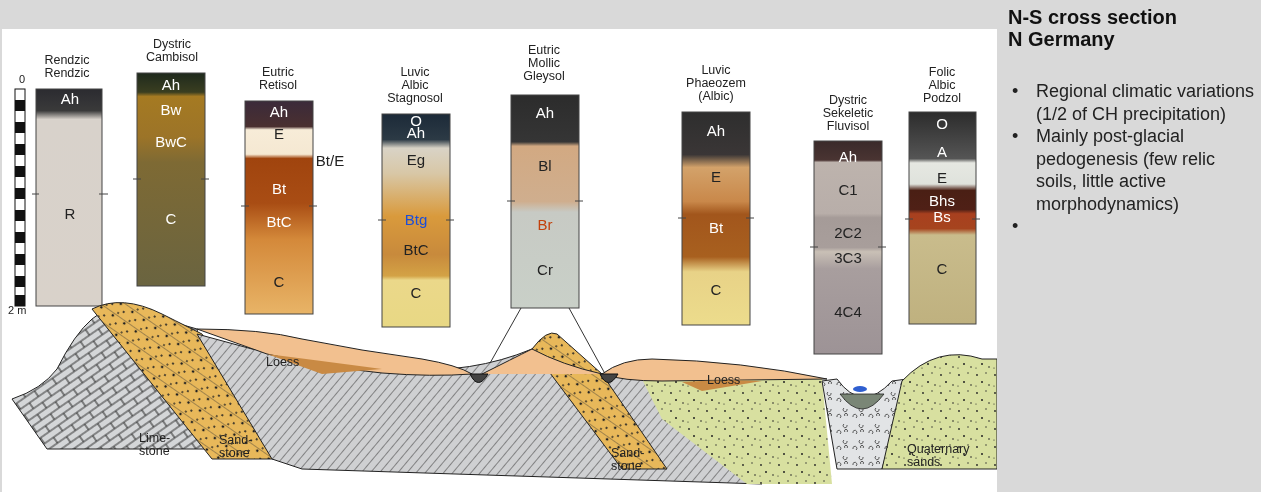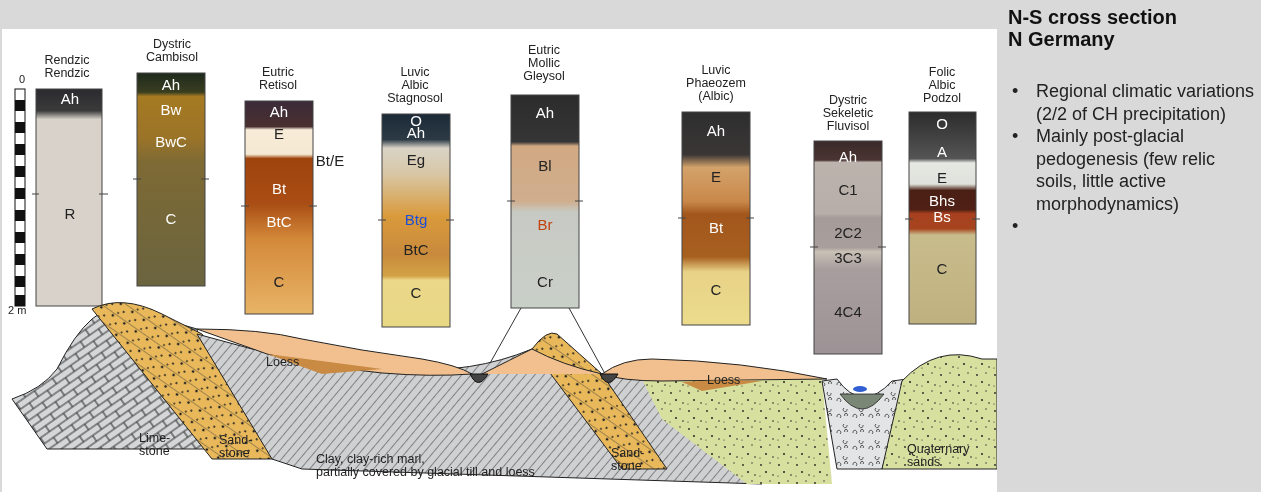--- a/index.html
+++ b/index.html
@@ -214,21 +214,21 @@
   <div class="hlabel" style="left:414px;top:91px;color:#fff">O</div>
   <div class="hlabel" style="left:414px;top:103px;color:#fff">Ah</div>
   <div class="hlabel" style="left:414px;top:130px;color:#222">Eg</div>
   <div class="hlabel" style="left:414px;top:190px;color:#1d4ed8">Btg</div>
   <div class="hlabel" style="left:414px;top:220px;color:#222">BtC</div>
   <div class="hlabel" style="left:414px;top:263px;color:#222">C</div>
 
   <div class="hlabel" style="left:543px;top:83px;color:#fff">Ah</div>
   <div class="hlabel" style="left:543px;top:136px;color:#222">Bl</div>
   <div class="hlabel" style="left:543px;top:195px;color:#c2410c">Br</div>
-  <div class="hlabel" style="left:543px;top:252px;color:#222">Cr</div>
+  <div class="hlabel" style="left:543px;top:240px;color:#222">Cr</div>
 
   <div class="hlabel" style="left:714px;top:101px;color:#fff">Ah</div>
   <div class="hlabel" style="left:714px;top:147px;color:#222">E</div>
   <div class="hlabel" style="left:714px;top:198px;color:#fff">Bt</div>
   <div class="hlabel" style="left:714px;top:260px;color:#222">C</div>
 
   <div class="hlabel" style="left:846px;top:127px;color:#fff">Ah</div>
   <div class="hlabel" style="left:846px;top:160px;color:#222">C1</div>
   <div class="hlabel" style="left:846px;top:203px;color:#222">2C2</div>
   <div class="hlabel" style="left:846px;top:228px;color:#222">3C3</div>
@@ -240,31 +240,29 @@
   <div class="hlabel" style="left:940px;top:171px;color:#fff">Bhs</div>
   <div class="hlabel" style="left:940px;top:187px;color:#fff">Bs</div>
   <div class="hlabel" style="left:940px;top:239px;color:#222">C</div>
 
   <div class="glabel" style="left:264px;top:327px;">Loess</div>
   <div class="glabel" style="left:705px;top:345px;">Loess</div>
   <div class="glabel" style="left:137px;top:403px;">Lime-
 stone</div>
   <div class="glabel" style="left:217px;top:405px;">Sand-
 stone</div>
-  <div class="glabel" style="left:314px;top:424px;">Clay, clay-rich marl,
-partially covered by glacial till and loess</div>
   <div class="glabel" style="left:609px;top:418px;">Sand-
 stone</div>
   <div class="glabel" style="left:905px;top:414px;">Quaternary
 sands</div>
 </div>
 
 <div id="sidebar">
   <div id="side-title">
     <span>N-S cross section</span><br>
     <span>N Germany</span>
   </div>
   <ul id="side-list">
-    <li><span class="bullet">•</span><span>Regional climatic variations (2/2 of CH precipitation)</span></li>
+    <li><span class="bullet">•</span><span>Regional climatic variations (1/2 of CH precipitation)</span></li>
     <li><span class="bullet">•</span><span>Mainly post-glacial pedogenesis (few relic soils, little active morphodynamics)</span></li>
     <li><span class="bullet">•</span></li>
   </ul>
 </div>
 
 </body></html>

